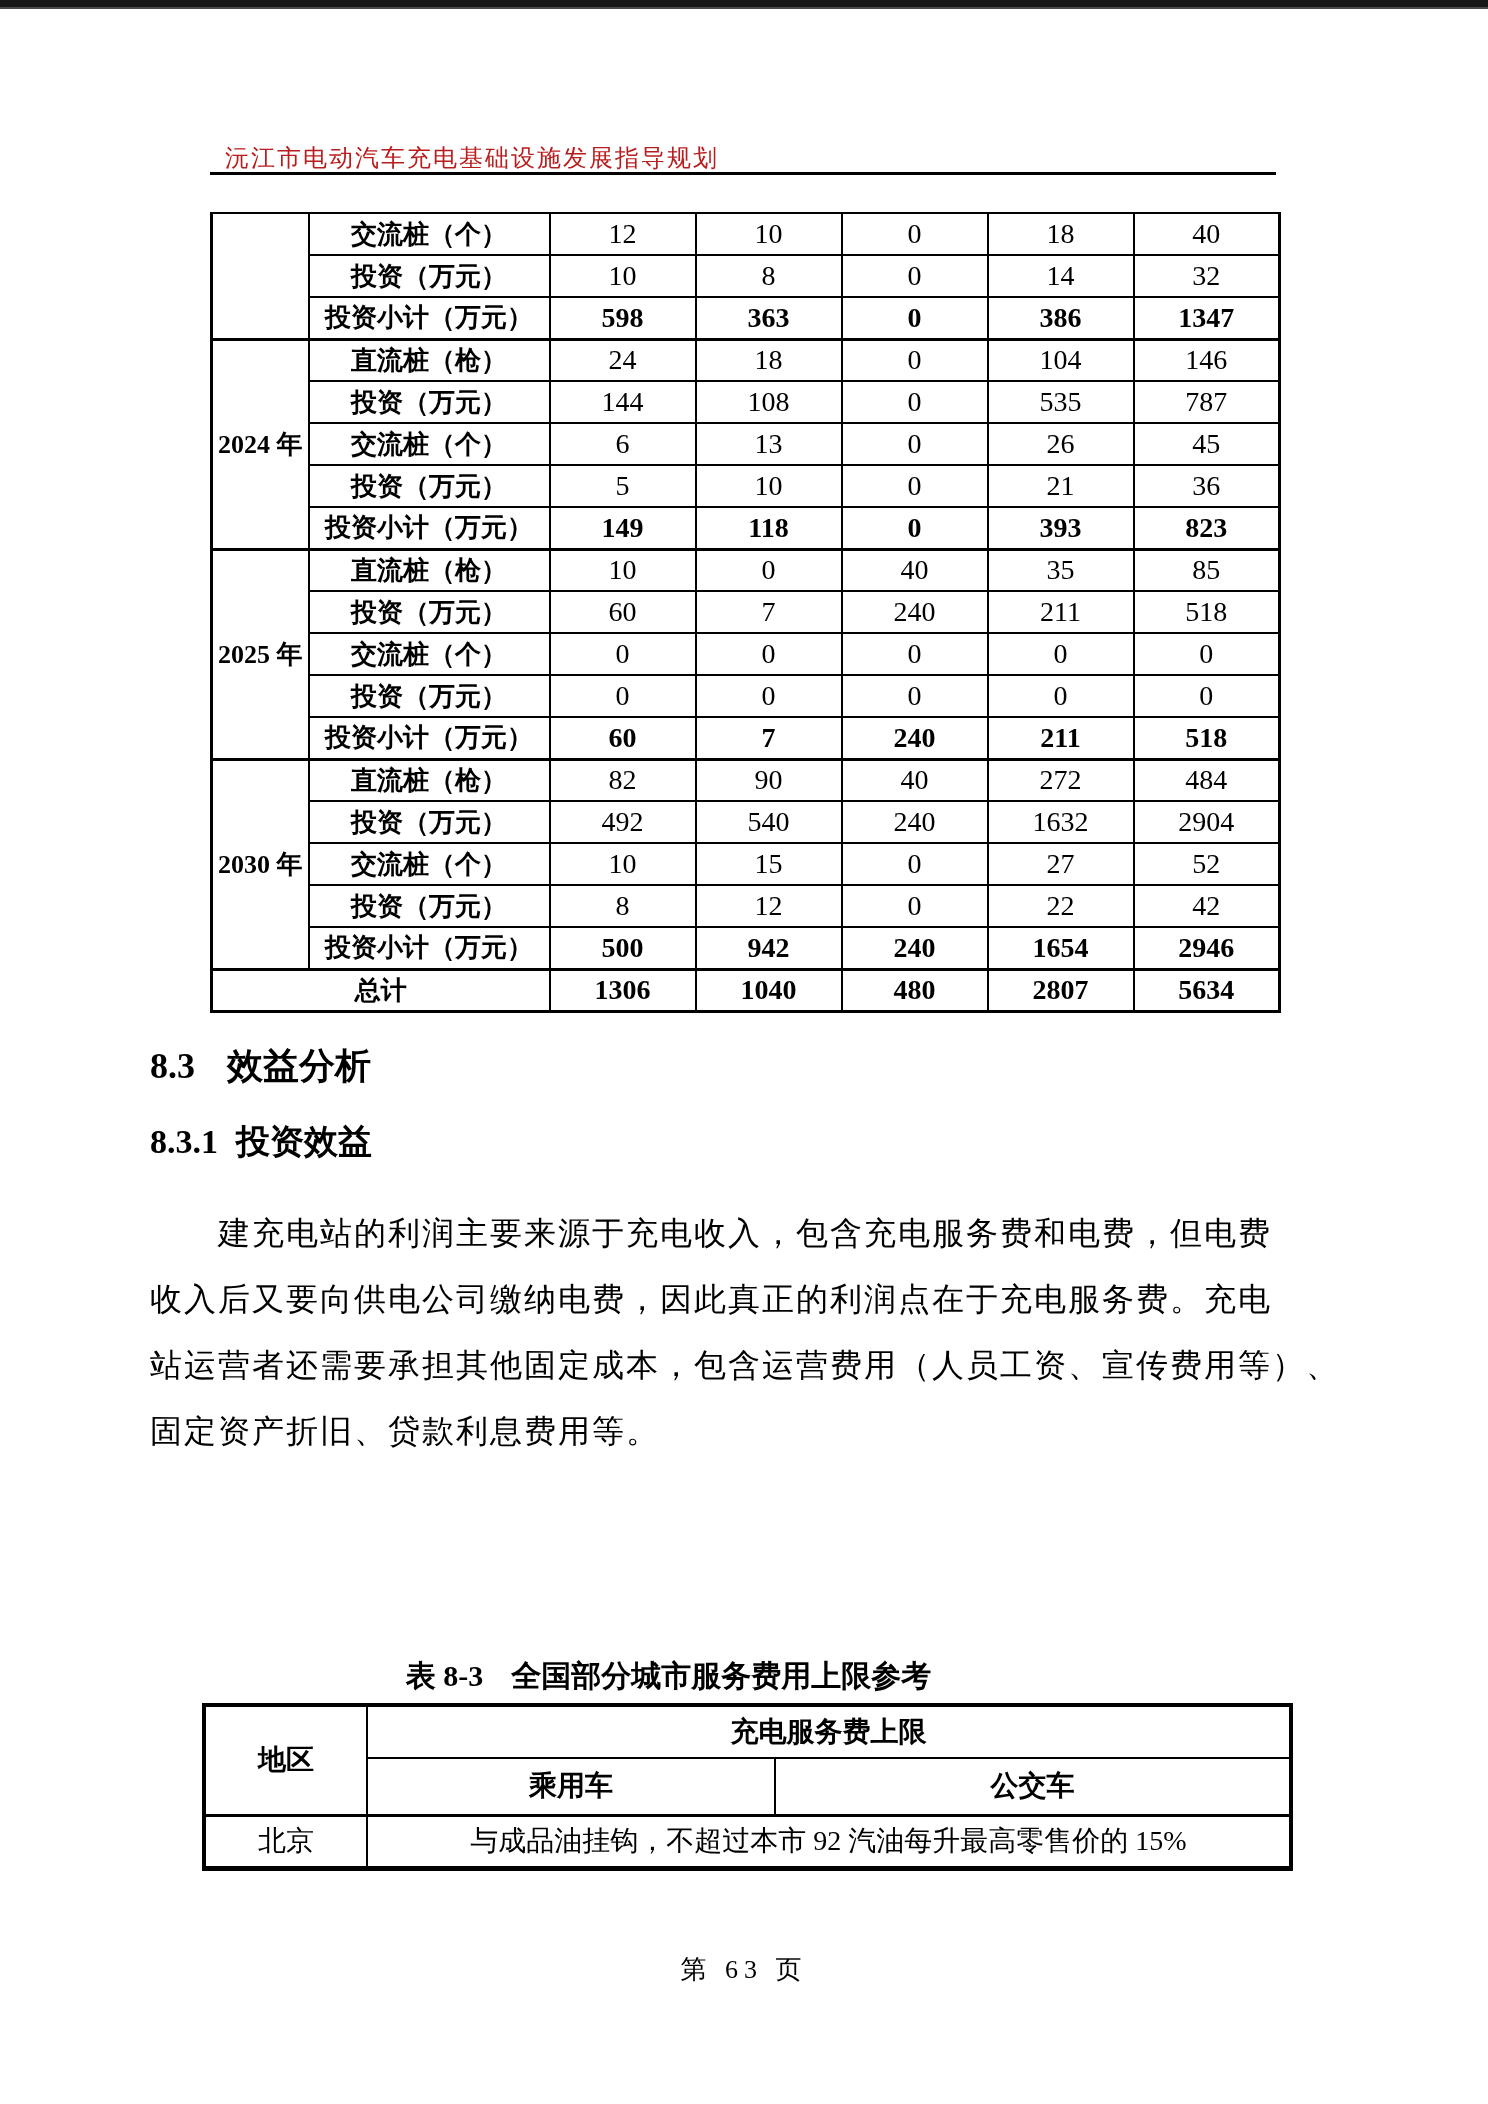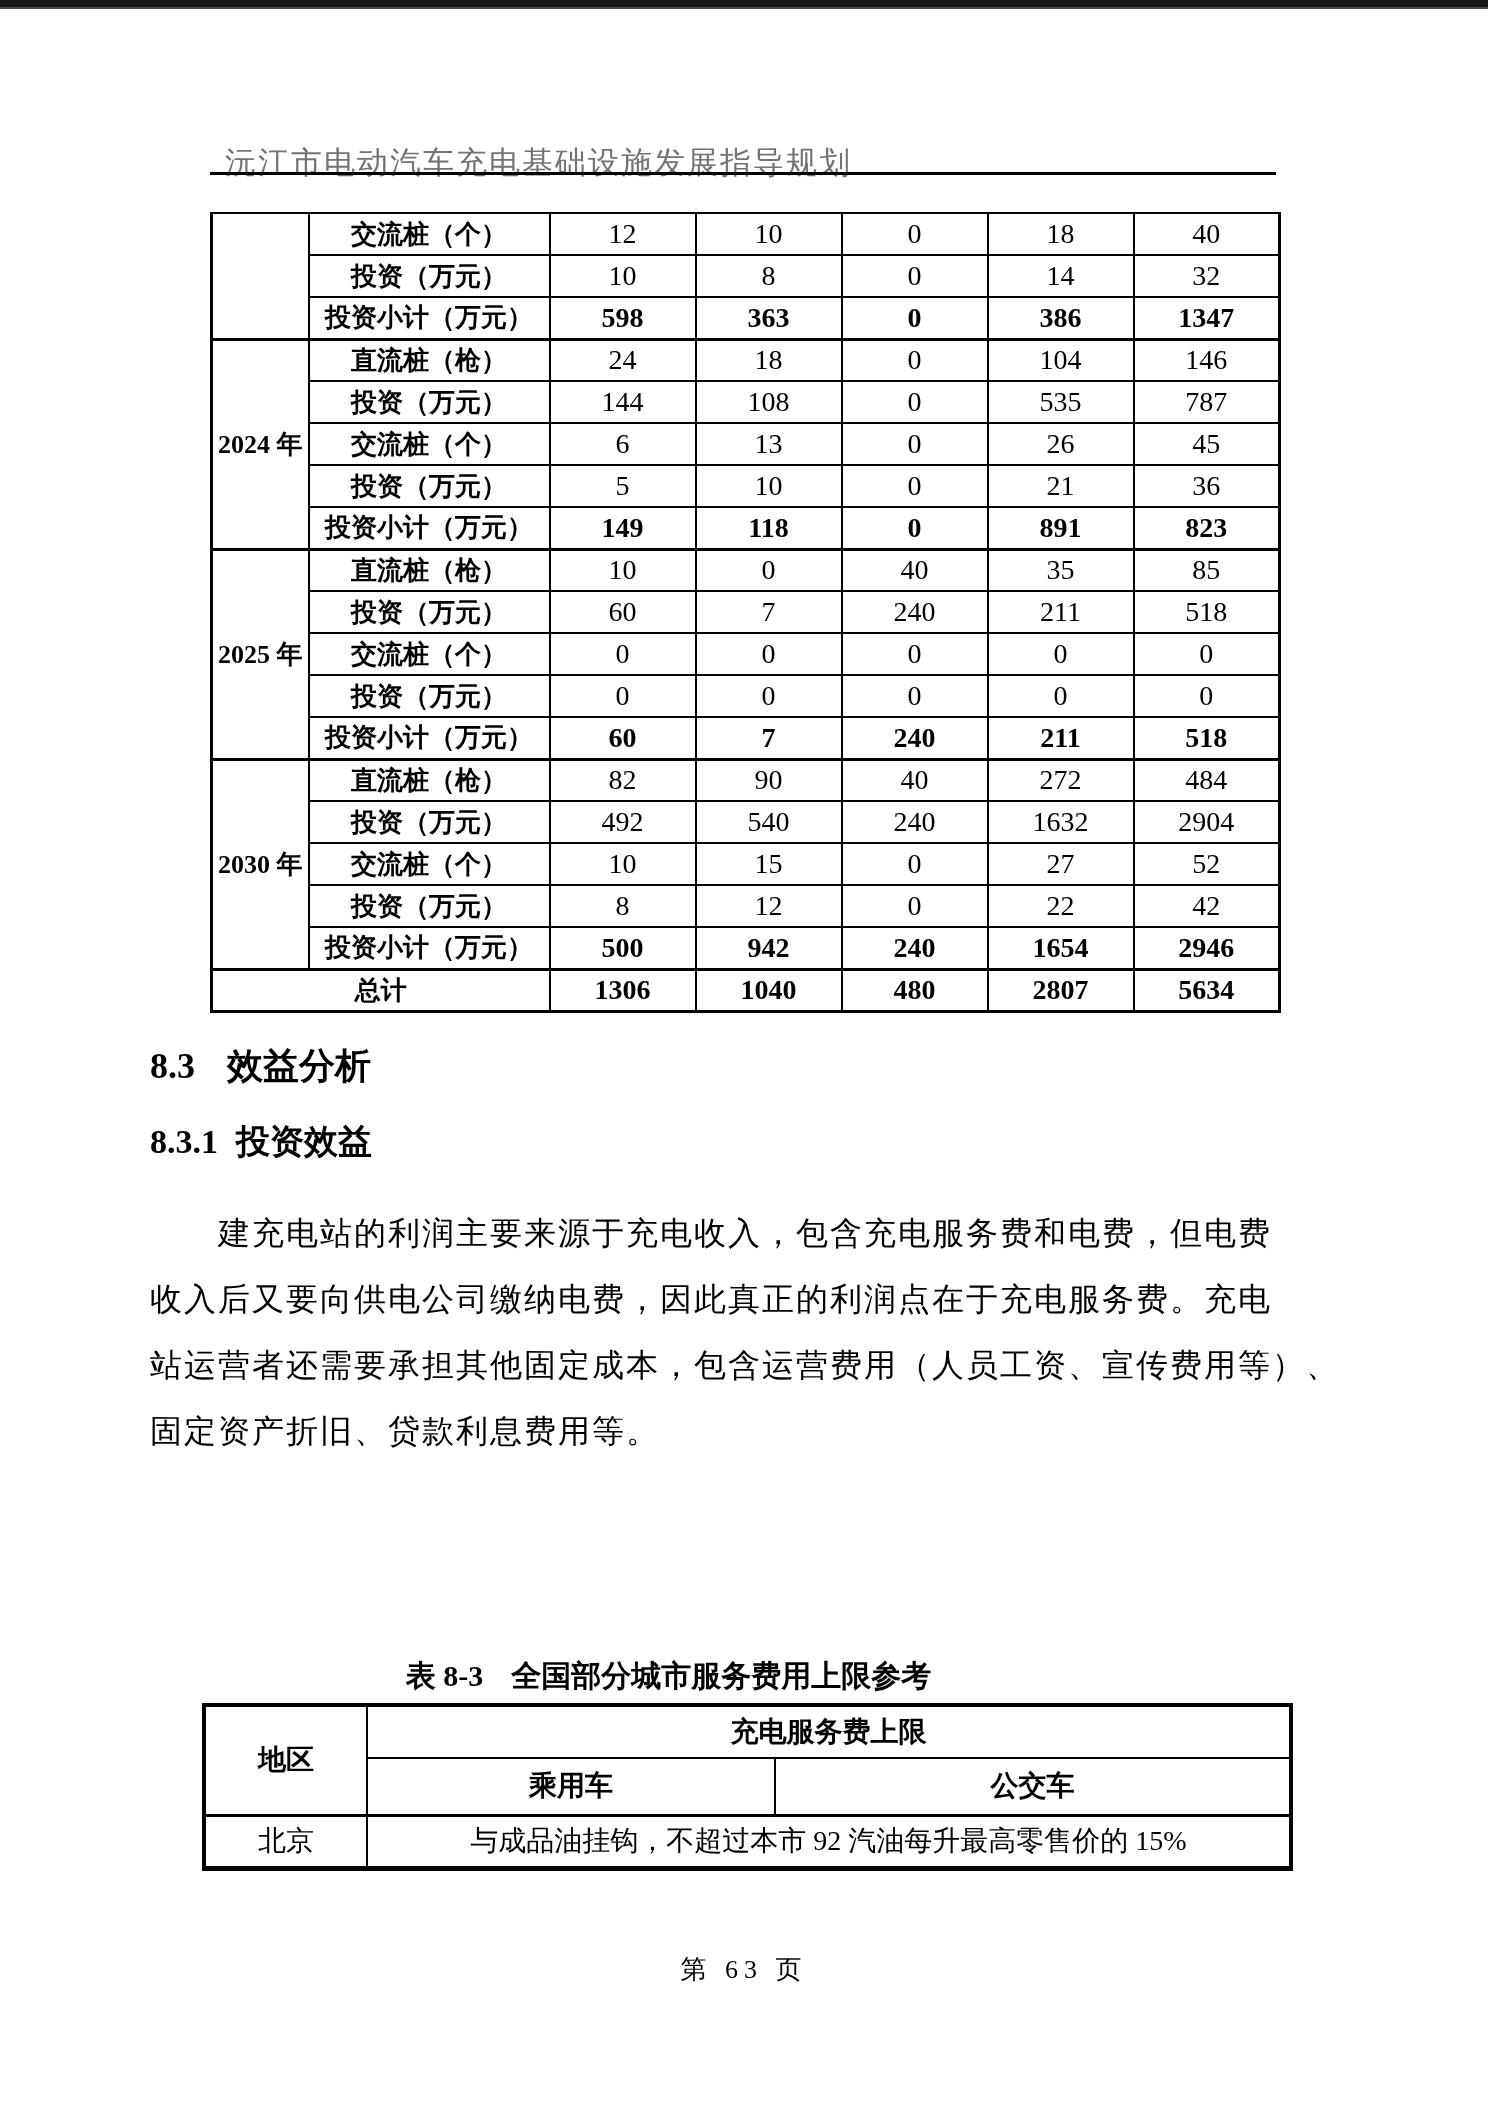--- a/index.html
+++ b/index.html
@@ -14,21 +14,21 @@
     overflow: hidden;
   }
   .top-strip {
     position: absolute; left: 0; top: 0;
     width: 1488px; height: 9px;
     background: #171717;
     border-bottom: 2px solid #4a4a4a;
   }
   .doc-header {
     position: absolute; left: 225px; top: 142px;
-    font-size: 31px; letter-spacing: 2px; color: #737373;
+    font-size: 24px; letter-spacing: 2px; color: #b91c1c;
     white-space: nowrap;
     text-align: right;
   }
   .doc-header-rule {
     position: absolute; left: 210px; top: 172px;
     width: 1066px; height: 3px; background: #000;
   }
 
   
   table.t1 {
@@ -182,21 +182,21 @@
           <td class="num-cell">10</td>
           <td class="num-cell">0</td>
           <td class="num-cell">21</td>
           <td class="num-cell">36</td>
         </tr>
         <tr>
           <td class="label-cell bold">投资小计（万元）</td>
           <td class="num-cell bold">149</td>
           <td class="num-cell bold">118</td>
           <td class="num-cell bold">0</td>
-          <td class="num-cell bold">891</td>
+          <td class="num-cell bold">393</td>
           <td class="num-cell bold">823</td>
         </tr>
         <tr class="group-start">
           <td class="year-cell" rowspan="5">2025 年</td>
           <td class="label-cell">直流桩（枪）</td>
           <td class="num-cell">10</td>
           <td class="num-cell">0</td>
           <td class="num-cell">40</td>
           <td class="num-cell">35</td>
           <td class="num-cell">85</td>

